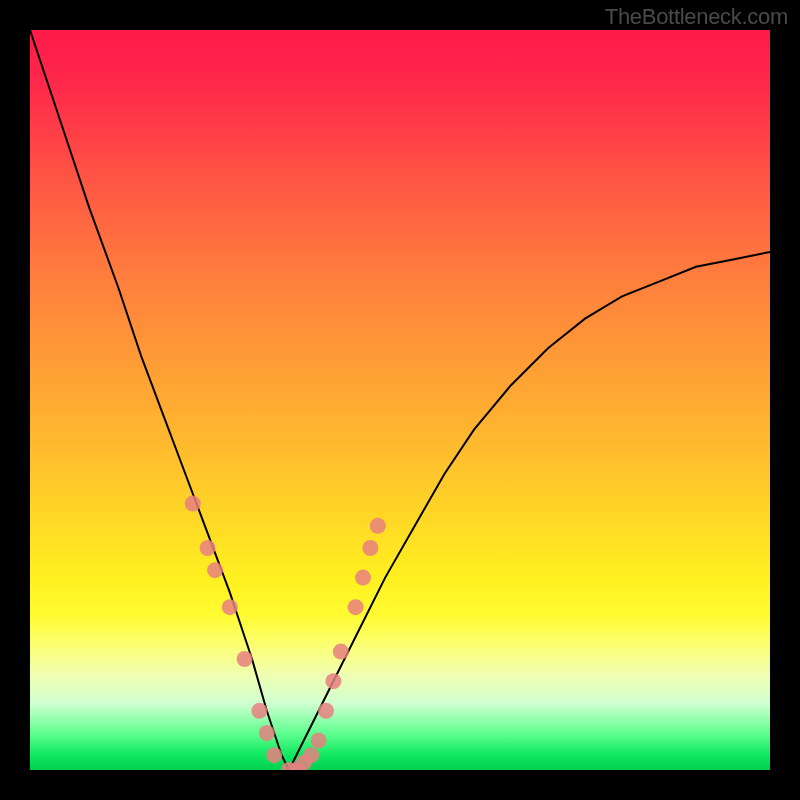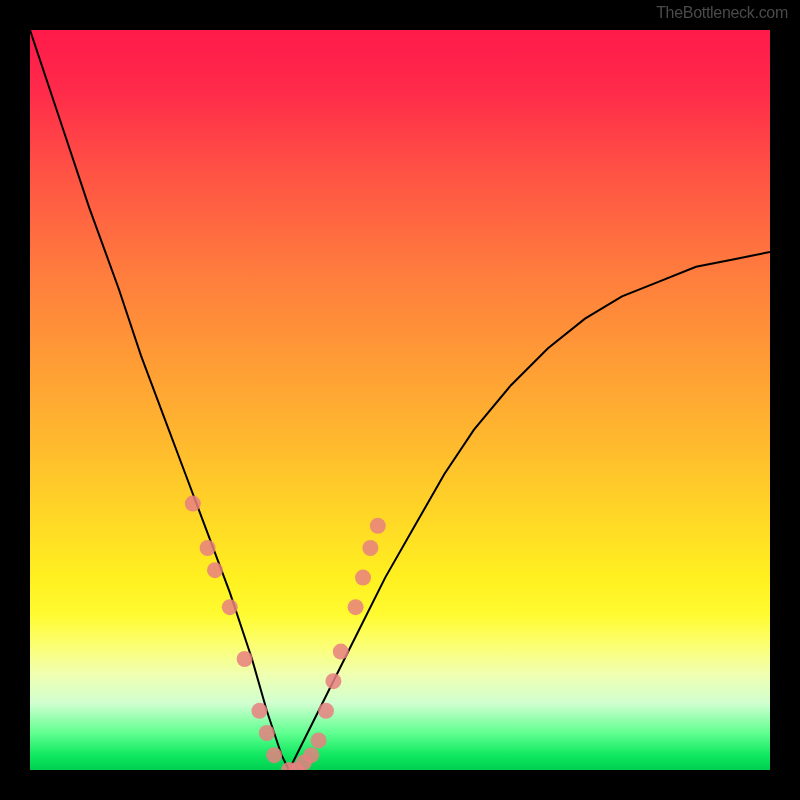--- a/index.html
+++ b/index.html
@@ -9,21 +9,21 @@
     background: #000;
     position: relative;
     overflow: hidden;
     font-family: Arial, sans-serif;
   }
   .watermark {
     position: absolute;
     top: 4px;
     right: 12px;
     color: #4a4a4a;
-    font-size: 16px;
+    font-size: 22px;
     font-weight: 500;
     z-index: 10;
     letter-spacing: -0.3px;
   }
   .plot-area {
     position: absolute;
     top: 30px;
     left: 30px;
     width: 740px;
     height: 740px;

